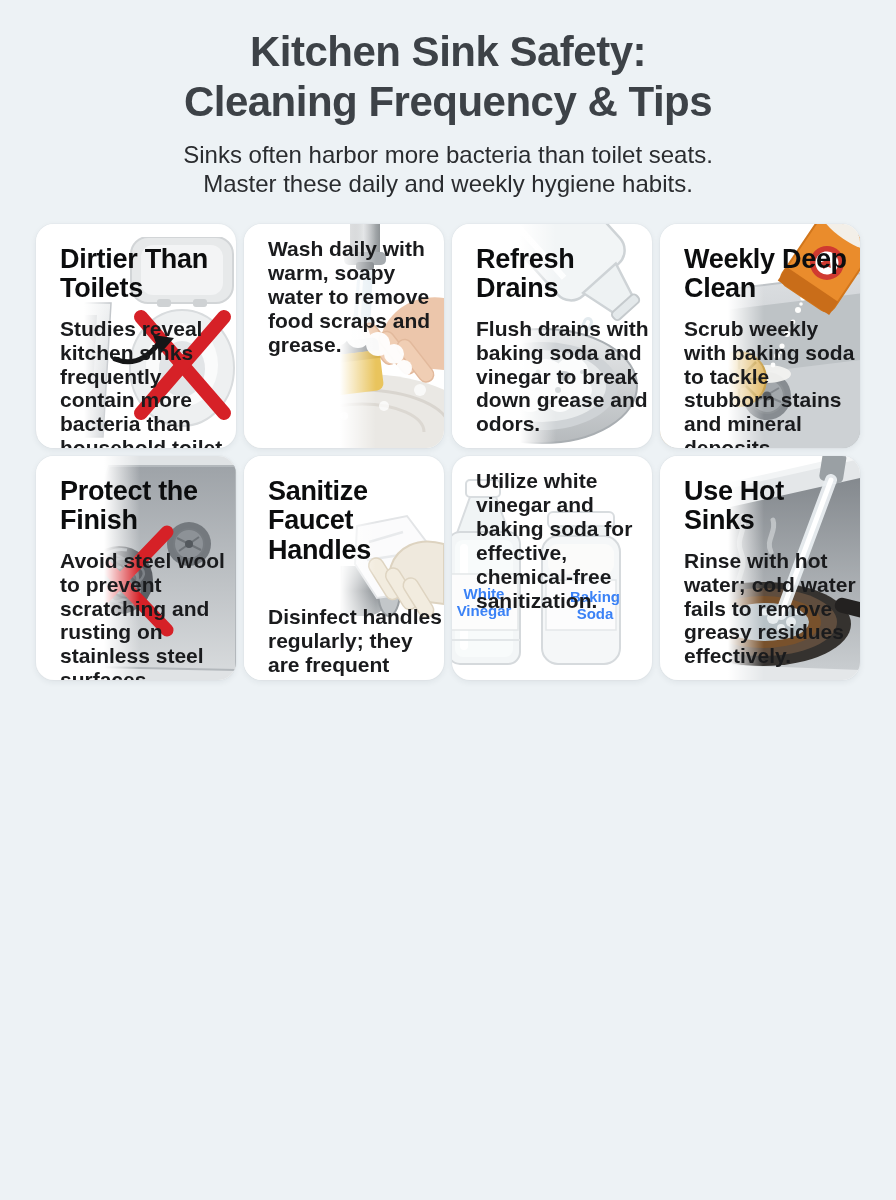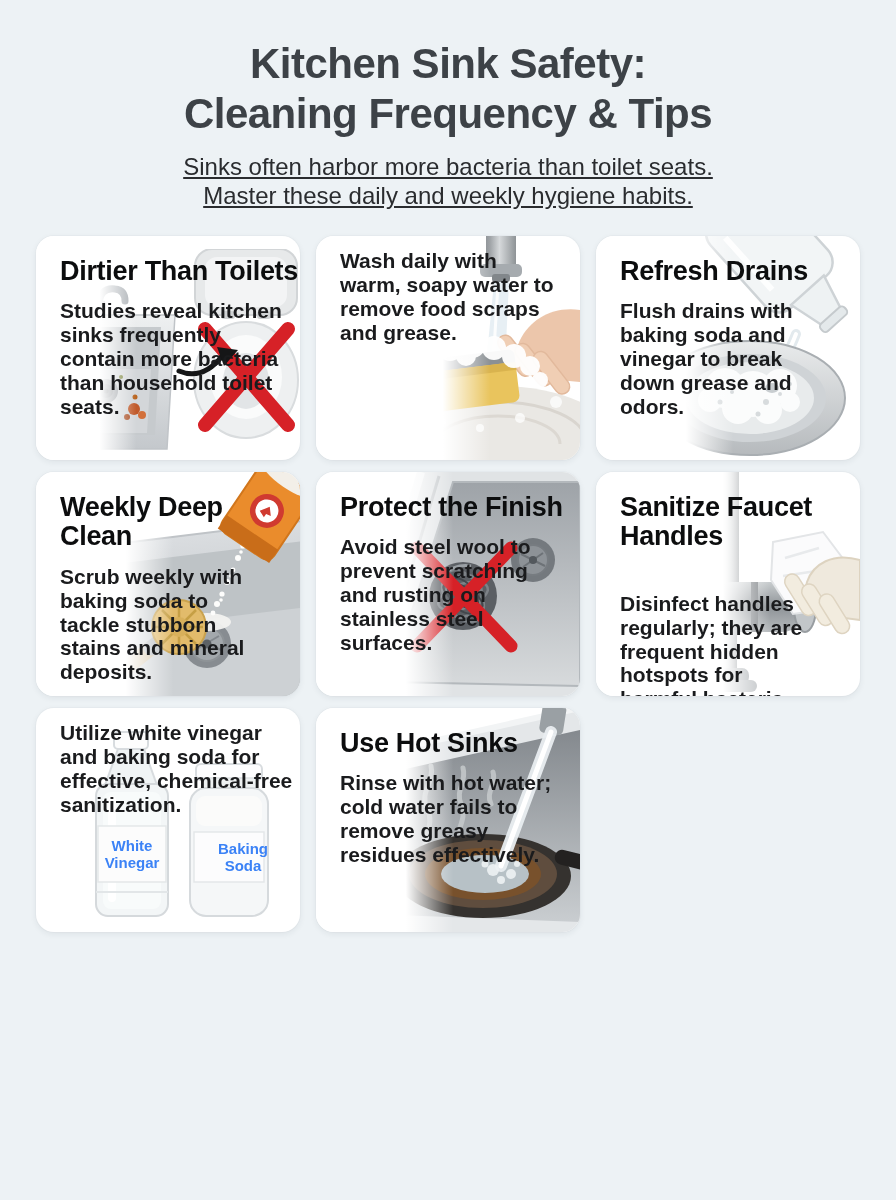--- a/index.html
+++ b/index.html
@@ -2,44 +2,44 @@
 <html><head>
 <meta charset="utf-8">
 <style>
   * { box-sizing: border-box; margin: 0; padding: 0; }
   html, body { width: 896px; height: 1200px; }
   body {
     background: #edf2f5;
     font-family: "Liberation Sans", sans-serif;
     overflow: hidden;
   }
-  .page { width: 896px; height: 1085px; position: relative; margin-top: 12px; }
+  .page { width: 896px; height: 1085px; position: relative; }
 
   header { text-align: center; padding-top: 27px; }
   h1 {
     font-size: 42px;
     line-height: 1.2;
     font-weight: 700;
     color: #3d4247;
     letter-spacing: -0.5px;
   }
   .subtitle {
     margin-top: 12px;
     font-size: 24px;
     line-height: 1.22;
     color: #2a2c2f;
-    text-decoration: underline;
   }
 
   .grid {
     margin: 26px 36px 0;
     display: grid;
-    grid-template-columns: 1fr 1fr 1fr;
+    grid-template-columns: 1fr 1fr 1fr 1fr;
     column-gap: 16px;
     row-gap: 12px;
+    gap: 8px;
   }
   .card {
     position: relative;
     height: 224px;
     background: #ffffff;
     border-radius: 18px;
     overflow: hidden;
     box-shadow: 0 2px 6px rgba(40,55,70,0.08), 0 0 0 1px rgba(40,55,70,0.02);
   }
   .card h2 {

